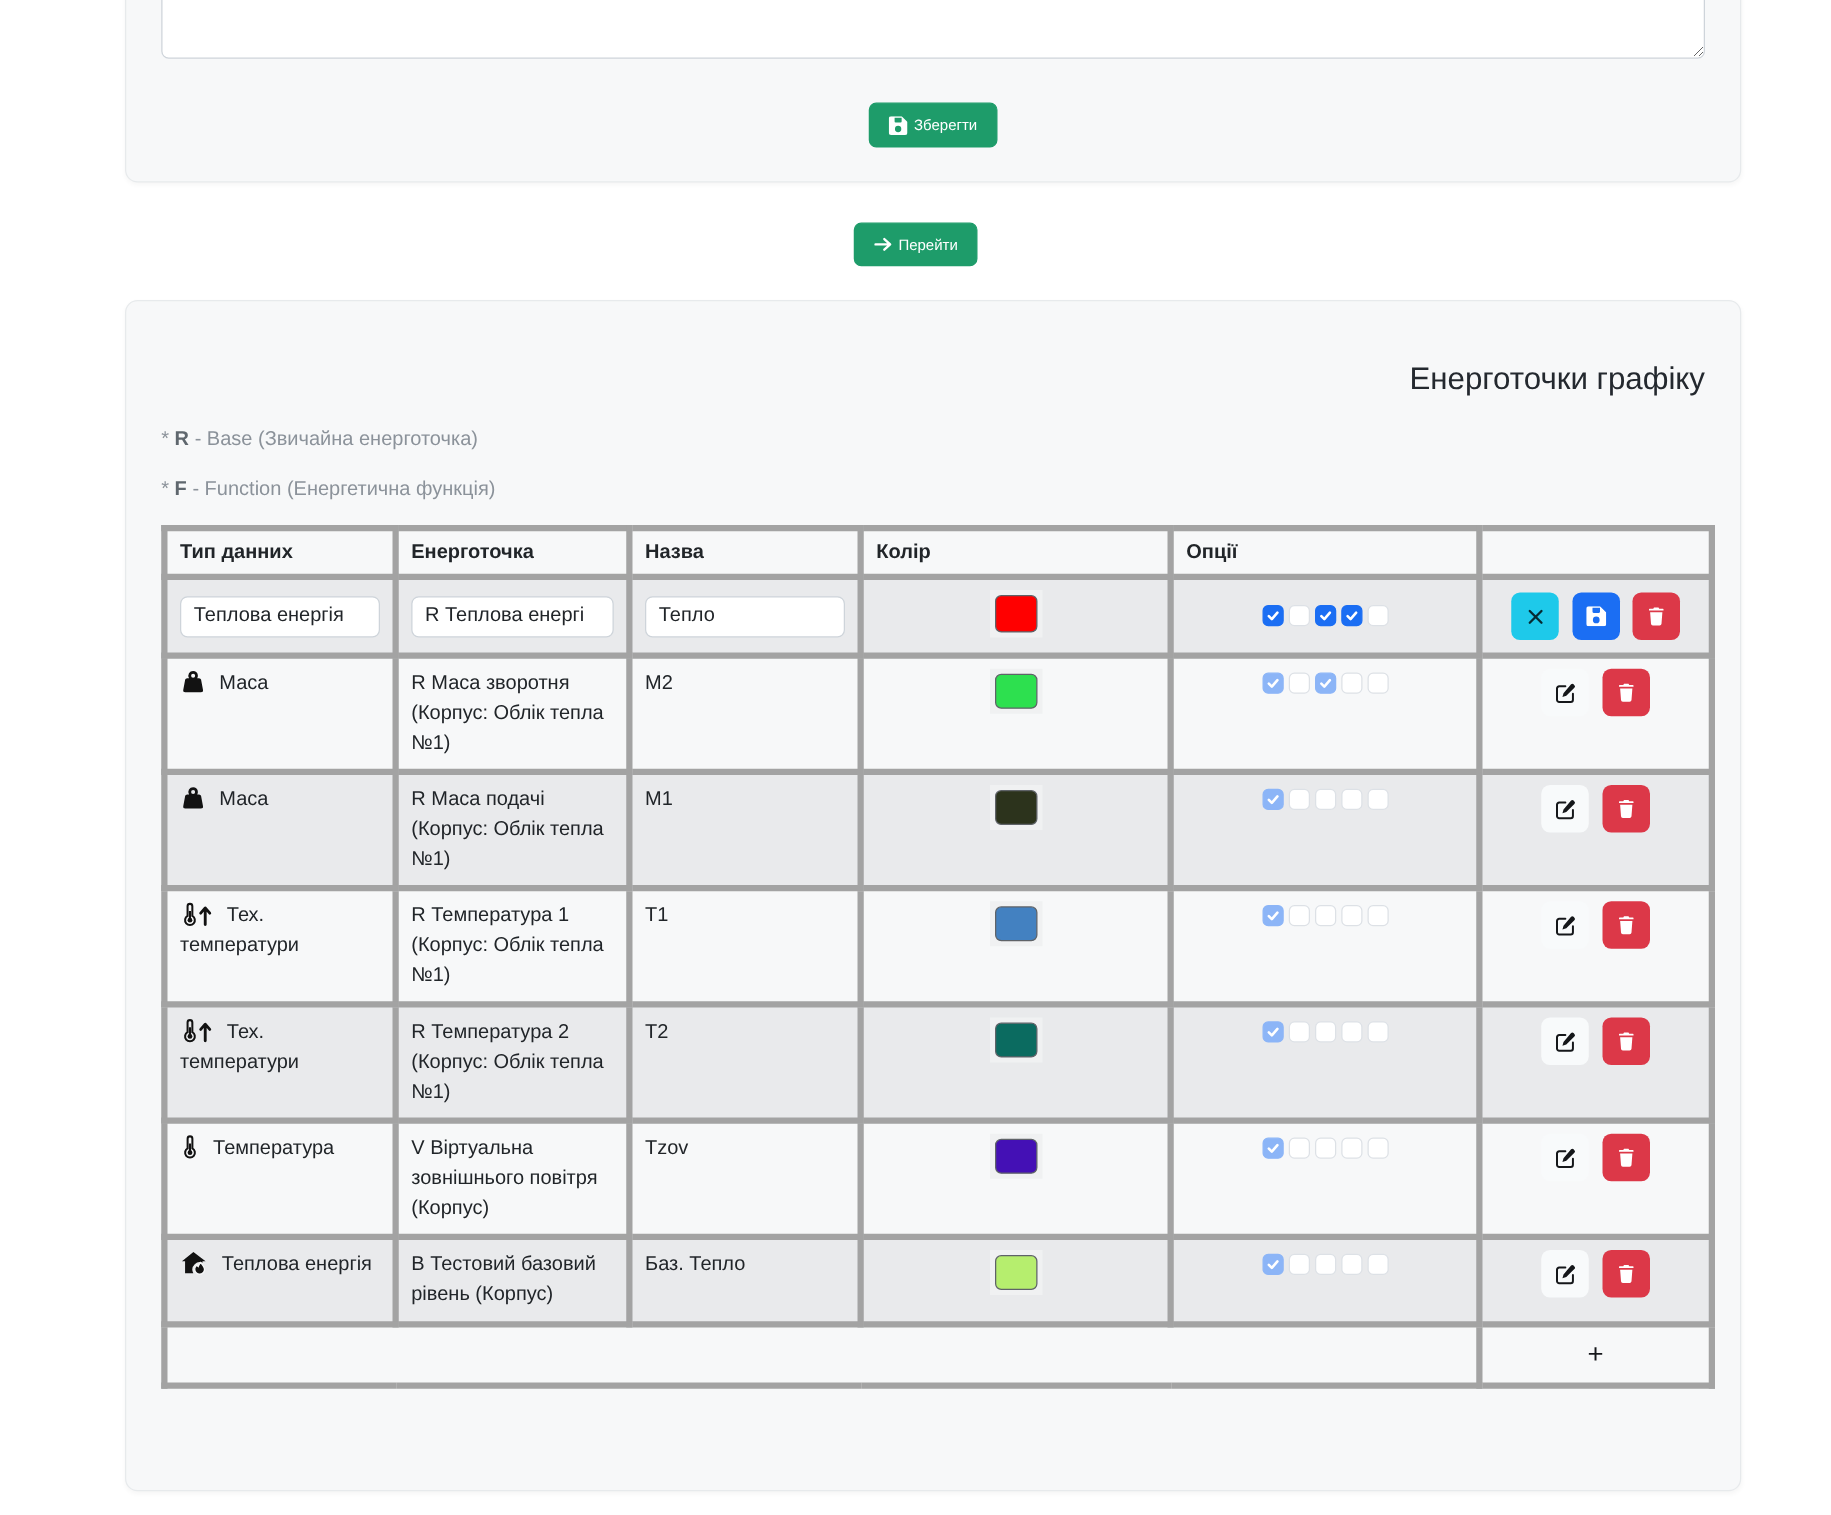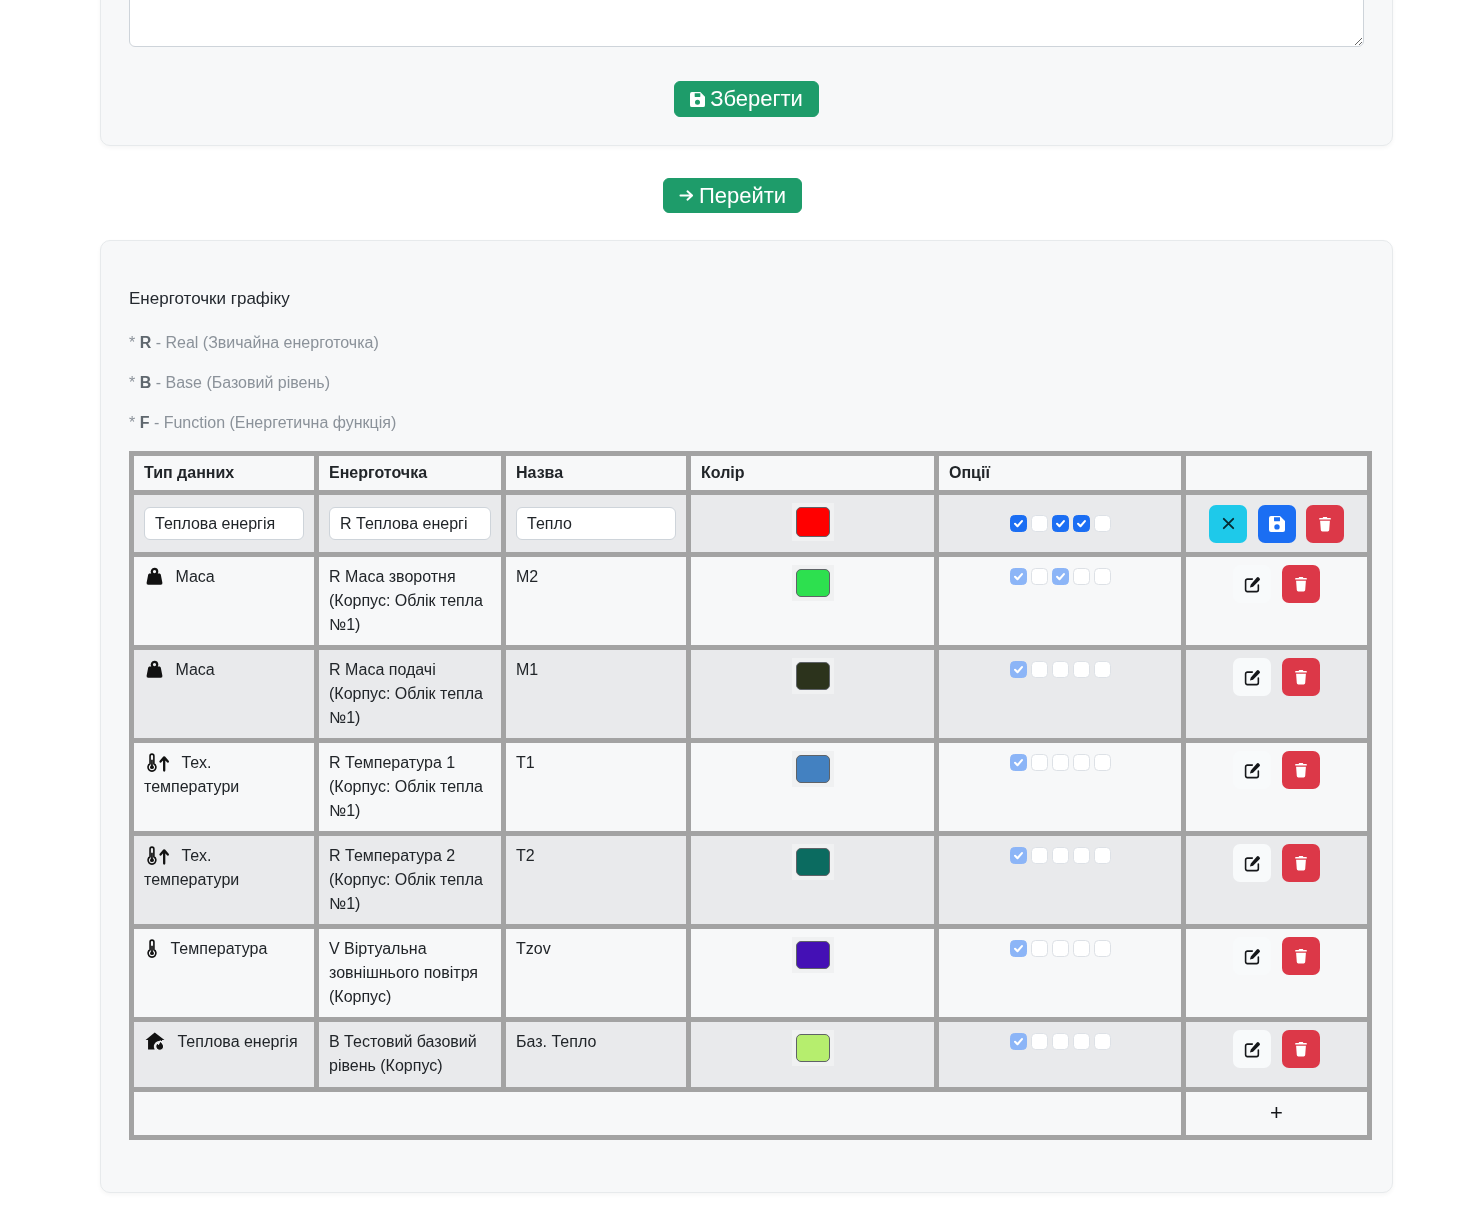--- a/index.html
+++ b/index.html
@@ -10,25 +10,25 @@
   .card-top { position:absolute; left:100px; top:-102px; width:1293px; height:248px; padding:28px; }
   .card-energy { position:absolute; left:100px; top:240px; width:1293px; height:953px; padding:28px; }
 
   .big-textarea { width:100%; height:120px; border:1px solid #ced4da; border-radius:6px; background:#fff;
     resize:vertical; font-family:inherit; font-size:16px; padding:8px 10px; color:#212529; }
   .center-row { display:flex; justify-content:center; }
   .save-row { margin-top:30px; }
   .go-row { position:absolute; left:0; top:178px; width:100%; }
 
   .btn-green { display:inline-flex; align-items:center; gap:5px; background:#1e9c6a; border:1px solid #1e9c6a;
-    color:#fff; font-size:22px; font-family:inherit; padding:0 15px; height:36px; border-radius:6px; cursor:pointer; }
+    color:#fff; font-size:12px; font-family:inherit; padding:0 15px; height:36px; border-radius:6px; cursor:pointer; }
   .go-row .btn-green { height:35px; }
   .btn-green .ic { display:inline-flex; line-height:0; }
 
-  .card-title { text-align:left; font-size:17px; font-weight:500; color:#24292f; margin:20px 0 22px; }
+  .card-title { text-align:right; font-size:25px; font-weight:500; color:#24292f; margin:20px 0 22px; }
   .legend-item { color:#8b929a; font-size:16px; line-height:24px; margin-bottom:16px; }
   .legend-key { color:#5f676e; font-weight:700; }
 
   table.etable { border-collapse:collapse; table-layout:fixed; width:1238px; margin:0 auto; background:transparent; }
   .etable th, .etable td { border:5px solid #a3a3a3; font-size:16px; }
   .etable th { text-align:left; font-weight:700; padding:8px 10px; height:38px; color:#212529; }
   .etable td { padding:8px 10px; vertical-align:top; line-height:24px; }
   tr.stripe td { background:#e9eaec; }
   tr.edit-row td { vertical-align:middle; }
   .c-center { text-align:center; }
@@ -89,26 +89,21 @@
     </button>
   </div>
 
   <div class="card card-energy">
     <div class="card-title">Енерготочки графіку</div>
 
     <div>
       <div class="legend-item">
         <span>*</span>
         <span class="legend-key">R</span>
-        <span>- Real (Звичайна енерготочка)</span>
-      </div>
-      <div class="legend-item">
-        <span>*</span>
-        <span class="legend-key">B</span>
-        <span>- Base (Базовий рівень)</span>
+        <span>- Base (Звичайна енерготочка)</span>
       </div>
       <div class="legend-item">
         <span>*</span>
         <span class="legend-key">F</span>
         <span>- Function (Енергетична функція)</span>
       </div>
     </div>
 
     <table class="etable">
       <colgroup>

